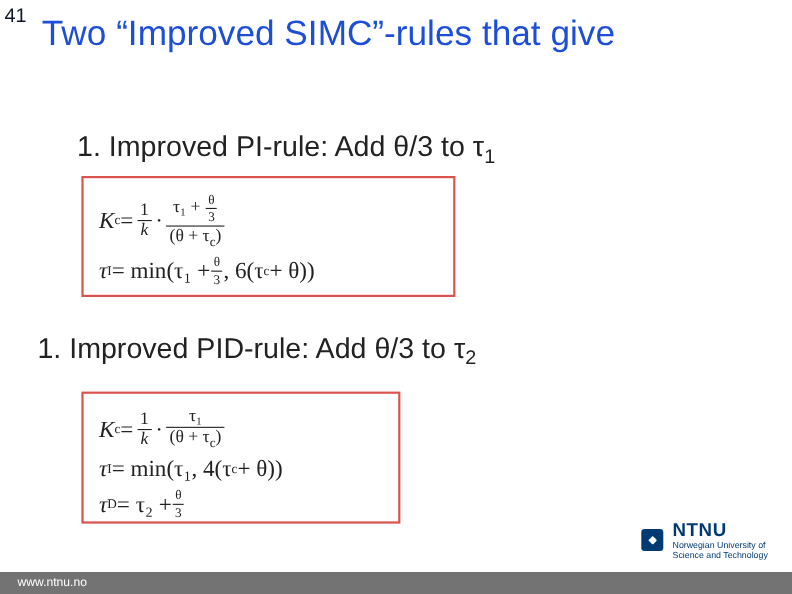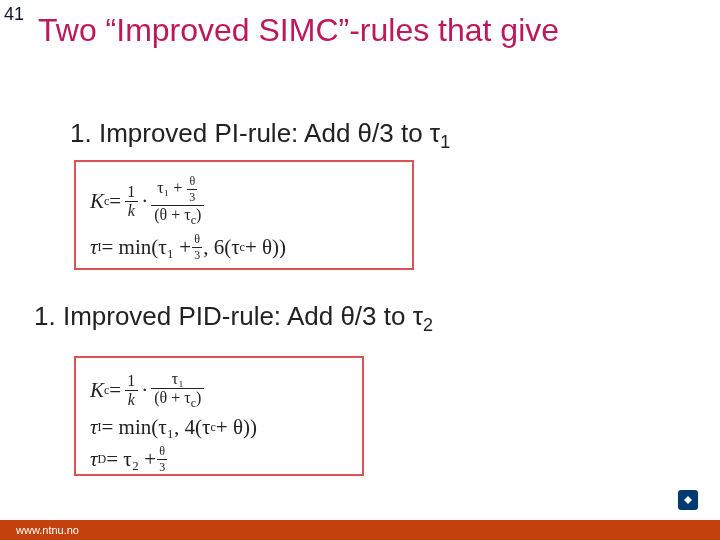--- a/index.html
+++ b/index.html
@@ -17,21 +17,21 @@
     left: 4px;
     font-size: 18px;
     color: #0f172a;
   }
   .title {
     position: absolute;
     top: 12px;
     left: 38px;
     right: 40px;
     font-size: 32px;
-    color: #be185d;
+    color: #1d4ed8;
     line-height: 1.15;
     font-weight: normal;
   }
   .item1 {
     position: absolute;
     top: 118px;
     left: 34px;
     font-size: 26px;
     color: #222;
     margin-left: 36px;
@@ -94,21 +94,21 @@
   }
   .smfrac .num { padding: 0 2px; }
   .smfrac .den { border-top: 1px solid #222; padding: 0 2px; }
   .subtxt { font-size: 12px; vertical-align: sub; }
   .footer {
     position: absolute;
     left: 0;
     bottom: 0;
     width: 100%;
     height: 20px;
-    background: #c2410c;
+    background: #737373;
     color: #fff;
     font-size: 11px;
     display: flex;
     align-items: center;
     padding-left: 16px;
   }
   .logo-wrap {
     position: absolute;
     right: 22px;
     bottom: 30px;
@@ -227,17 +227,22 @@
     <span> = τ₂ + </span>
       <span class="smfrac">
         <span class="num">θ</span>
         <span class="den">3</span>
       </span>
   </div>
 </div>
 
 <div class="logo-wrap">
   <div class="logo-mark"></div>
+  <div class="logo-text">
+    <span class="logo-big">NTNU</span>
+    <span class="logo-small">Norwegian University of</span>
+    <span class="logo-small">Science and Technology</span>
+  </div>
 </div>
 
 <div class="footer">
   <span>www.ntnu.no</span>
 </div>
 
 </body></html>

